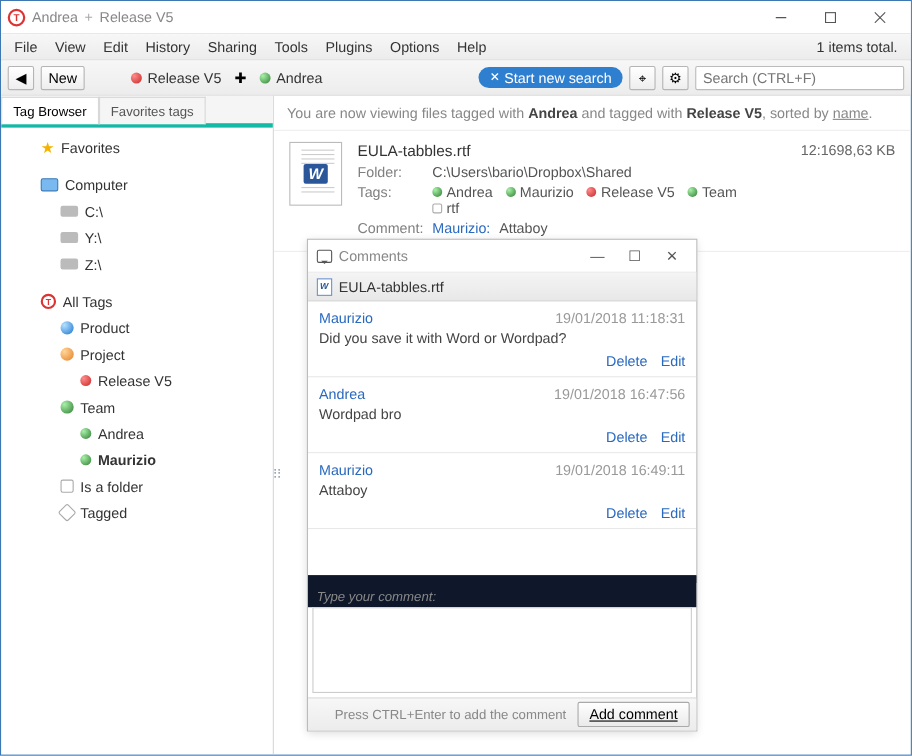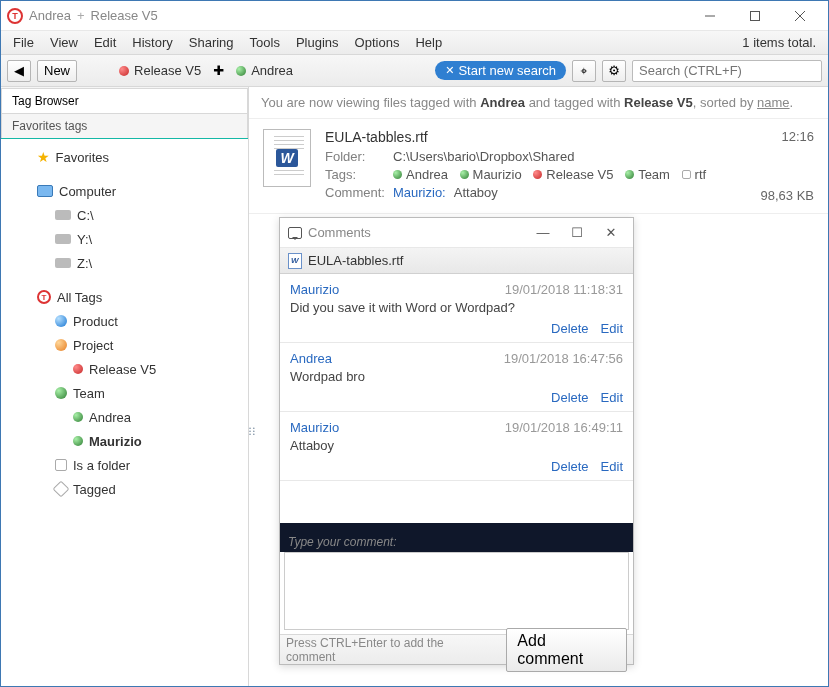--- a/index.html
+++ b/index.html
@@ -27,21 +27,21 @@
 .dot.red { background: radial-gradient(circle at 30% 30%, #ff8a8a, #c62828); }
 .dot.green { background: radial-gradient(circle at 30% 30%, #a8f0a8, #2e7d32); }
 .pill { background: #2f7fd1; color: #fff; border-radius: 10px; padding: 2px 10px; font-size: 12px; display: flex; align-items: center; gap: 4px; cursor: pointer; }
 .pill .x { font-size: 11px; }
 .search-box { flex: 0 0 130px; height: 22px; border: 1px solid #bbb; border-radius: 2px; padding: 0 6px; color: #888; display: flex; align-items: center; }
 .loc-tag { display: flex; align-items: center; gap: 5px; padding: 0 6px; color: #333; }
 
 
 .body { flex: 1; display: flex; overflow: hidden; }
 .sidebar { width: 248px; border-right: 1px solid #d8d8d8; display: flex; flex-direction: column; }
-.tabs { display: flex; border-bottom: 2px solid #14b8a6; background: #f5f5f5; flex-direction: column; }
+.tabs { display: flex; border-bottom: 4px solid #14b8a6; background: #f5f5f5; }
 .tab { padding: 5px 10px; border: 1px solid #d8d8d8; border-bottom: none; background: #fff; position: relative; top: 1px; cursor: pointer; font-size: 12px; }
 .tab:not(.active) { background: #f5f5f5; color: #555; }
 .tree { flex: 1; overflow: auto; padding: 6px 0; }
 .tree-item { display: flex; align-items: center; height: 24px; padding-left: 12px; gap: 6px; cursor: pointer; color: #333; }
 .tree-item .indent1 { width: 18px; }
 .tree-item .indent2 { width: 36px; }
 .tree-item .indent3 { width: 54px; }
 .tree-item.bold { font-weight: 700; }
 .tree-group { margin-top: 10px; }
 .star-icon { color: #f5b301; font-size: 14px; }
@@ -66,21 +66,21 @@
 .file-icon .w { background:#2b579a;color:#fff;font-weight:bold;font-style:italic;padding:1px 4px;border-radius:2px;font-size:14px; }
 .file-icon::before { content:""; position:absolute; top:6px; left:10px; right:6px; height:1px; background:#ccc; box-shadow: 0 4px 0 #ccc, 0 8px 0 #ccc, 0 12px 0 #ccc, 0 34px 0 #ccc, 0 38px 0 #ccc; }
 .file-info { flex: 1; }
 .file-name { font-size: 14px; color: #333; margin-bottom: 4px; }
 .file-meta { display: flex; gap: 8px; color: #808080; font-size: 12px; margin-bottom: 3px; }
 .file-meta .label { width: 60px; }
 .file-meta .val { color: #555; }
 .tag-chip { display: inline-flex; align-items: center; gap: 4px; margin-right: 8px; font-size: 12px; color: #555; }
 .tag-chip .dot, .tag-chip .sq { width: 9px; height: 9px; }
 .sq { display:inline-block; border:1px solid #aaa; border-radius:2px; }
-.file-right { text-align: right; color: #666; font-size: 12px; display:flex;flex-direction:column;justify-content:space-between; }
+.file-right { text-align: right; color: #666; font-size: 12px; display:flex;flex-direction:row;justify-content:space-between; }
 .link { color: #2969c0; cursor: pointer; }
 
 
 .splitter { position: absolute; top: 340px; left: 0; width: 6px; height: 12px; cursor: col-resize; color:#89a; font-size:6px; letter-spacing:0; line-height:3px; }
 .comments-panel { position: absolute; top: 130px; left: 30px; width: 355px; background: #fff; border: 1px solid #bbb; box-shadow: 0 2px 8px rgba(0,0,0,0.15); display:flex; flex-direction:column; height: 448px; }
 .cp-title { height: 30px; display: flex; align-items: center; padding: 0 8px; gap: 6px; color: #888; border-bottom: 1px solid #e8e8e8; }
 .cp-title .spacer { flex:1; }
 .cp-title .win { width: 28px; text-align:center; cursor:pointer; color:#555; }
 .cp-file { height: 26px; background: linear-gradient(#f4f4f4,#e8e8e8); border-bottom: 1px solid #d0d0d0; display:flex; align-items:center; padding: 0 8px; gap: 6px; color:#333; font-size:12px; }
 .cp-file-icon { width: 14px; height: 16px; border:1px solid #6a91c9; background:#fff; position:relative; }
@@ -90,21 +90,21 @@
 .comment-head { display:flex; justify-content:space-between; font-size:12px; margin-bottom:3px; }
 .comment-author { color:#2969c0; }
 .comment-time { color:#999; }
 .comment-text { color:#444; font-size:13px; margin-bottom:6px; }
 .comment-actions { text-align:right; font-size:12px; }
 .comment-actions span { color:#2969c0; margin-left:12px; cursor:pointer; }
 .cp-input-label { padding: 5px 8px 3px; color:#888; font-size:12px; border-top:7px solid #0f172a; background:#0f172a;font-style:italic;}
 .cp-input { height: 78px; border:1px solid #ccc; margin:0 4px 4px; background:#fff; }
 .cp-footer { height: 30px; border-top:1px solid #d8d8d8; background: linear-gradient(#f7f7f7,#ececec); display:flex; align-items:center; justify-content:flex-end; padding: 0 6px; gap:10px; }
 .cp-footer .hint { color:#888; font-size:12px; }
-.cp-footer .add-btn { border:1px solid #aaa; background:linear-gradient(#fff,#eaeaea); padding:3px 10px; border-radius:2px; cursor:pointer; font-size:16px; }
+.cp-footer .add-btn { border:1px solid #aaa; background:linear-gradient(#fff,#eaeaea); padding:3px 10px; border-radius:2px; cursor:pointer; font-size:13px;text-decoration:underline; }
 .speech-icon { width:14px;height:12px;border:1.5px solid #555;border-radius:2px;position:relative; }
 .speech-icon::after { content:""; position:absolute; bottom:-5px; left:3px; width:0;height:0;border:3px solid transparent;border-top-color:#555; }
 </style>
 </head>
 <body>
 
 <div class="titlebar">
   <span class="logo">T</span>
   <span>Andrea</span>
   <span class="sep">+</span>

